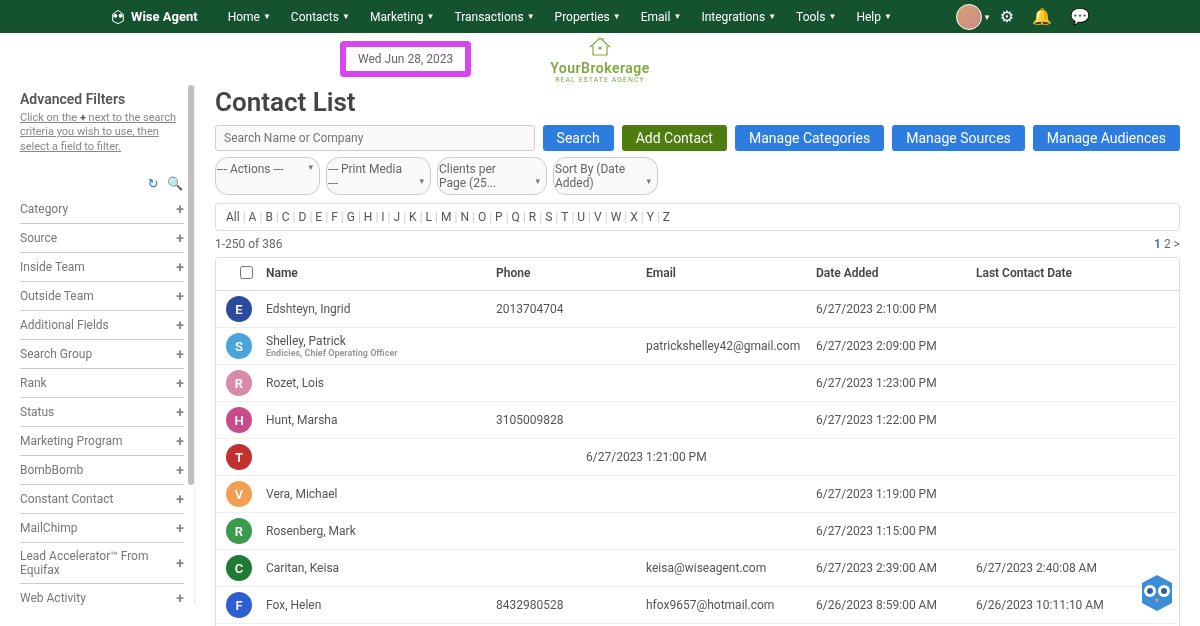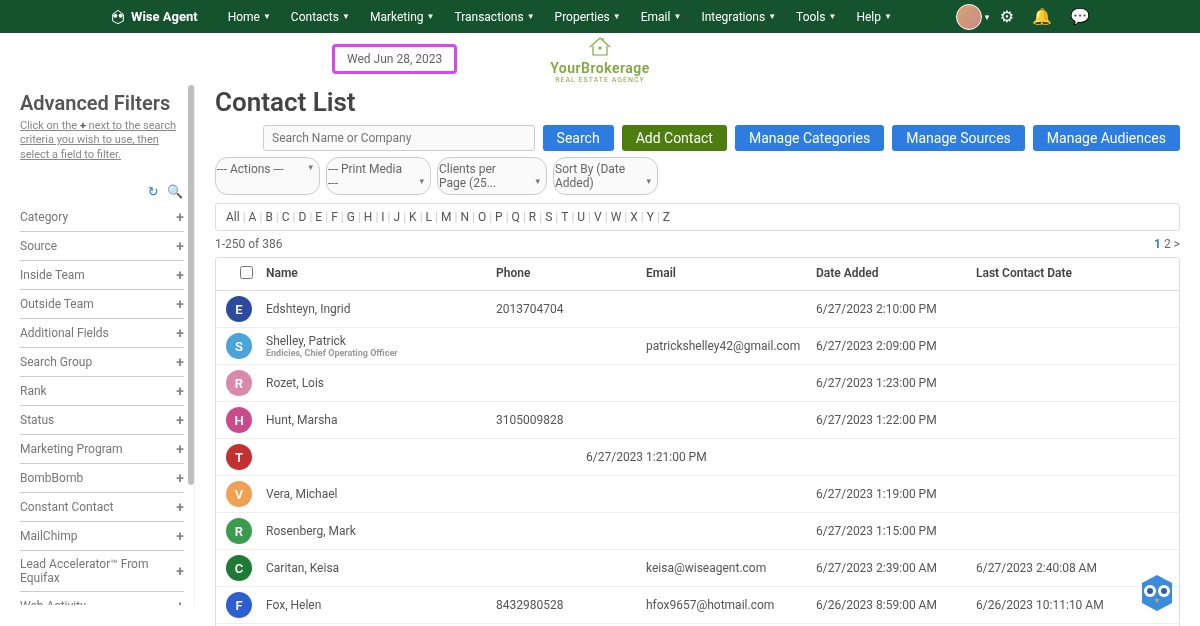--- a/index.html
+++ b/index.html
@@ -9,44 +9,44 @@
   .brand { display: flex; align-items: center; color: #fff; font-weight: bold; font-size: 13px; margin-right: 20px; }
   .brand svg { margin-right: 5px; }
   .nav { display: flex; gap: 0; flex: 1; }
   .nav-item { color: #fff; font-size: 12px; padding: 0 10px; display: flex; align-items: center; cursor: pointer; }
   .nav-item .caret { font-size: 8px; margin-left: 3px; }
   .topbar-right { display: flex; align-items: center; gap: 18px; }
   .avatar { width: 26px; height: 26px; border-radius: 50%; background: linear-gradient(135deg,#d4a574,#c88); border:1px solid #fff; cursor:pointer; display:flex; align-items:center; }
   .topicon { color: #fff; font-size: 16px; cursor: pointer; }
   
   .subhead { display:flex; align-items:center; justify-content:center; padding: 8px 0; position:relative; height:52px; }
-  .datebadge { position:absolute; left:332px; border:3px solid #d946ef; border-radius:4px; padding:5px 12px; font-size:12px; color:#666; background:#fff; }
+  .datebadge { position:absolute; left:340px; border:6px solid #d946ef; border-radius:4px; padding:5px 12px; font-size:12px; color:#666; background:#fff; }
   .brokerage { text-align:center; }
   .brokerage .name { color:#7fa93e; font-size:14px; font-weight:600; letter-spacing:0.5px;}
   .brokerage .sub { color:#7fa93e; font-size:7px; letter-spacing:1px; }
   .houseicon { color:#7fa93e; }
   
   .main { display:flex; padding: 0 20px 0 20px; gap:20px; }
   
   .sidebar { width:175px; flex-shrink:0; padding-top:6px; border-right:1px solid #eee; padding-right:10px; height:520px; overflow:hidden; position:relative; }
   .sidebar::-webkit-scrollbar{width:6px;}
-  .sidebar h4 { font-size:20px; color:#555; font-weight:600; margin-bottom:4px;}
+  .sidebar h4 { font-size:14px; color:#555; font-weight:600; margin-bottom:4px;}
   .sidebar .hint { font-size:11px; color:#888; line-height:1.3; margin-bottom:22px;text-decoration:underline;}
   .sidebar .hint b { color:#555; }
   .sidebar .tiny-actions { text-align:right; color:#1b7fcc; font-size:13px; margin-bottom:4px;}
   .sidebar .filter-row { display:flex; justify-content:space-between; align-items:center; border-bottom:1px solid #ccc; padding:6px 0; font-size:12px; color:#777; cursor:pointer;}
   .sidebar .filter-row .plus { color:#888; font-size:14px; font-weight:bold;}
   
   .content { flex:1; padding-top:2px; }
   .titlebar { display:flex; justify-content:space-between; align-items:center; }
   .titlebar h1 { font-size:26px; color:#444; font-weight:600;}
   .auth-btn { background:#2d7de0; color:#fff; border:none; border-radius:3px; padding:5px 12px; font-size:12px; cursor:pointer;}
   
   .searchrow { display:flex; gap:8px; margin-top:8px; }
-  .searchrow input[type=text] { flex:1; border:1px solid #ccc; border-radius:3px; padding:5px 8px; font-size:12px; background:#fafafa;margin-left:48px;}
+  .searchrow input[type=text] { flex:1; border:1px solid #ccc; border-radius:3px; padding:5px 8px; font-size:12px; background:#fafafa;}
   .btn { border:none; border-radius:3px; padding:5px 14px; font-size:14px; color:#fff; cursor:pointer; }
   .btn-blue{background:#2d7de0;} .btn-green{background:#4d7c0f;} 
   
   .droprow { display:flex; gap:6px; margin-top:6px; }
   .dropdown { border:1px solid #ccc; border-radius:13px; padding:4px 22px 4px 1px; font-size:12px; color:#666; background:#fafafa; cursor:pointer; position:relative;}
   .dropdown::after{content:"▾"; position:absolute; right:6px; font-size:9px; color:#777;}
   
   .alpha { border:1px solid #ddd; border-radius:3px; padding:6px 8px; margin-top:8px; font-size:12px; color:#555;}
   .alpha span { margin:0 2px; cursor:pointer;}
   .alpha .sep { color:#ccc; margin:0 1px;}

